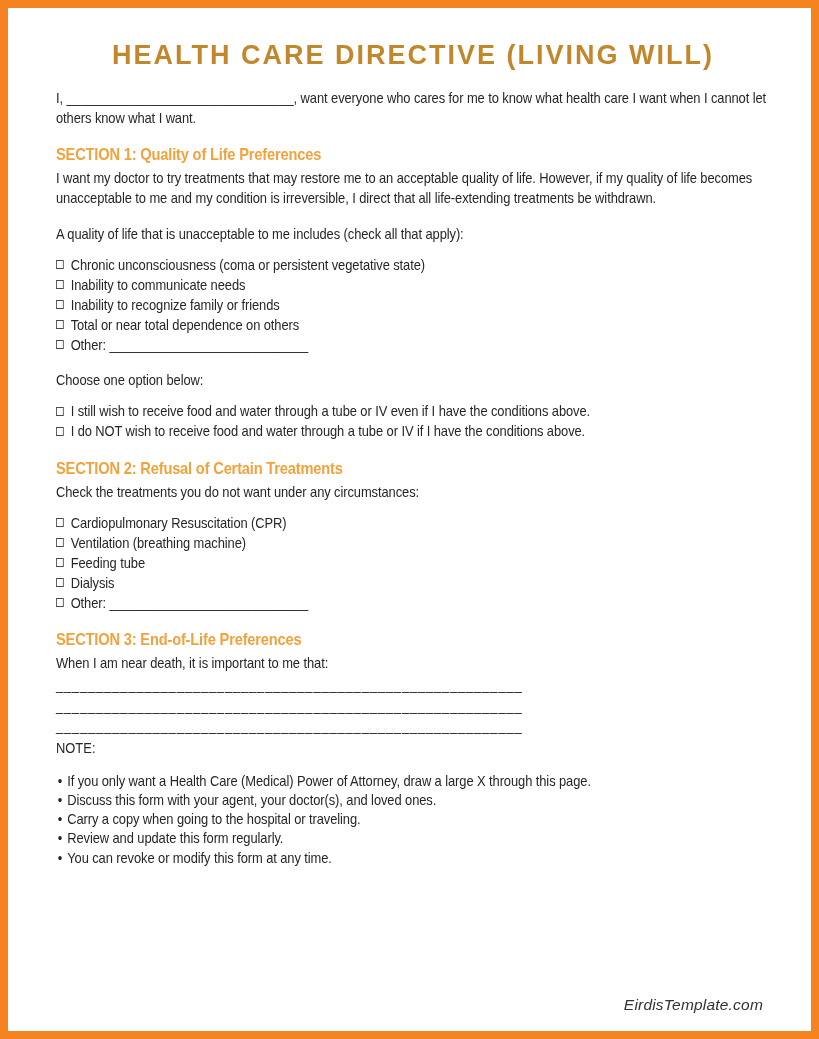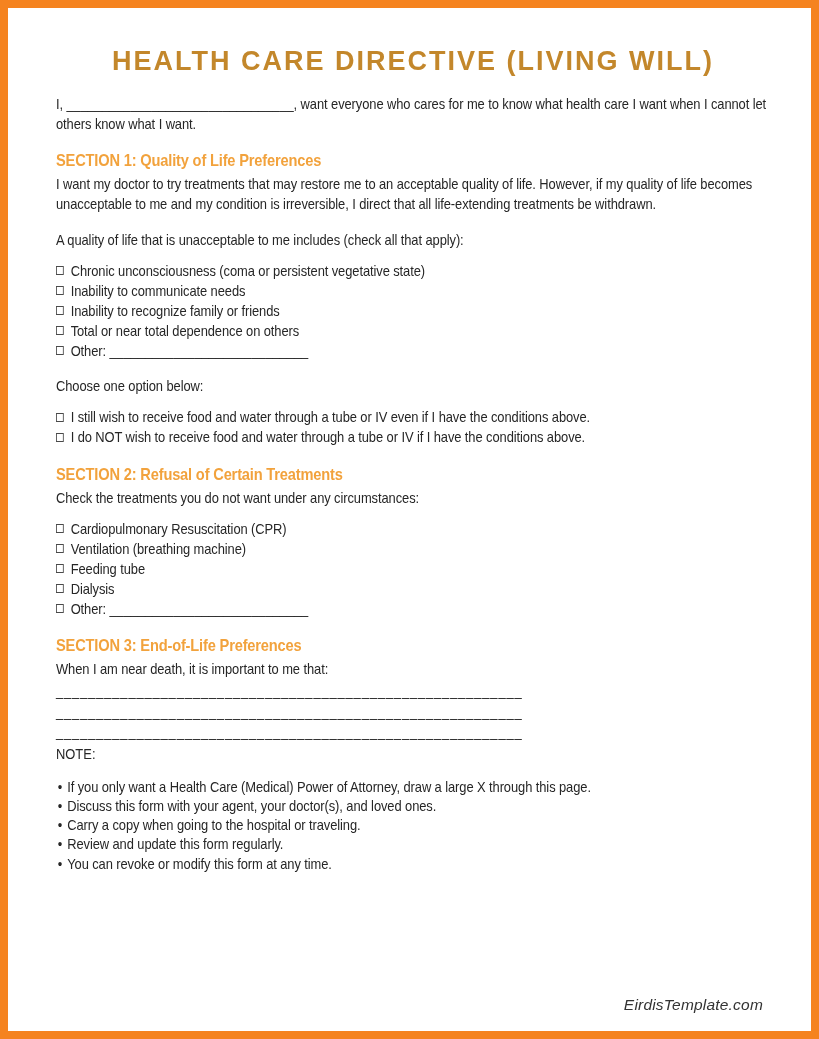--- a/index.html
+++ b/index.html
@@ -25,21 +25,21 @@
     padding:30px 41px 0 48px;
     overflow:hidden;
   }
   .doc-title{
     text-align:center;
     font-size:27px;
     font-weight:bold;
     letter-spacing:2px;
     color:var(--title);
     line-height:34px;
-    margin-top:6px;
+    margin-top:0;
   }
   
   .condensed{
     width:840px;
     transform:scaleX(0.861);
     transform-origin:0 0;
   }
   .para{
     font-size:15px;
     line-height:19.5px;

